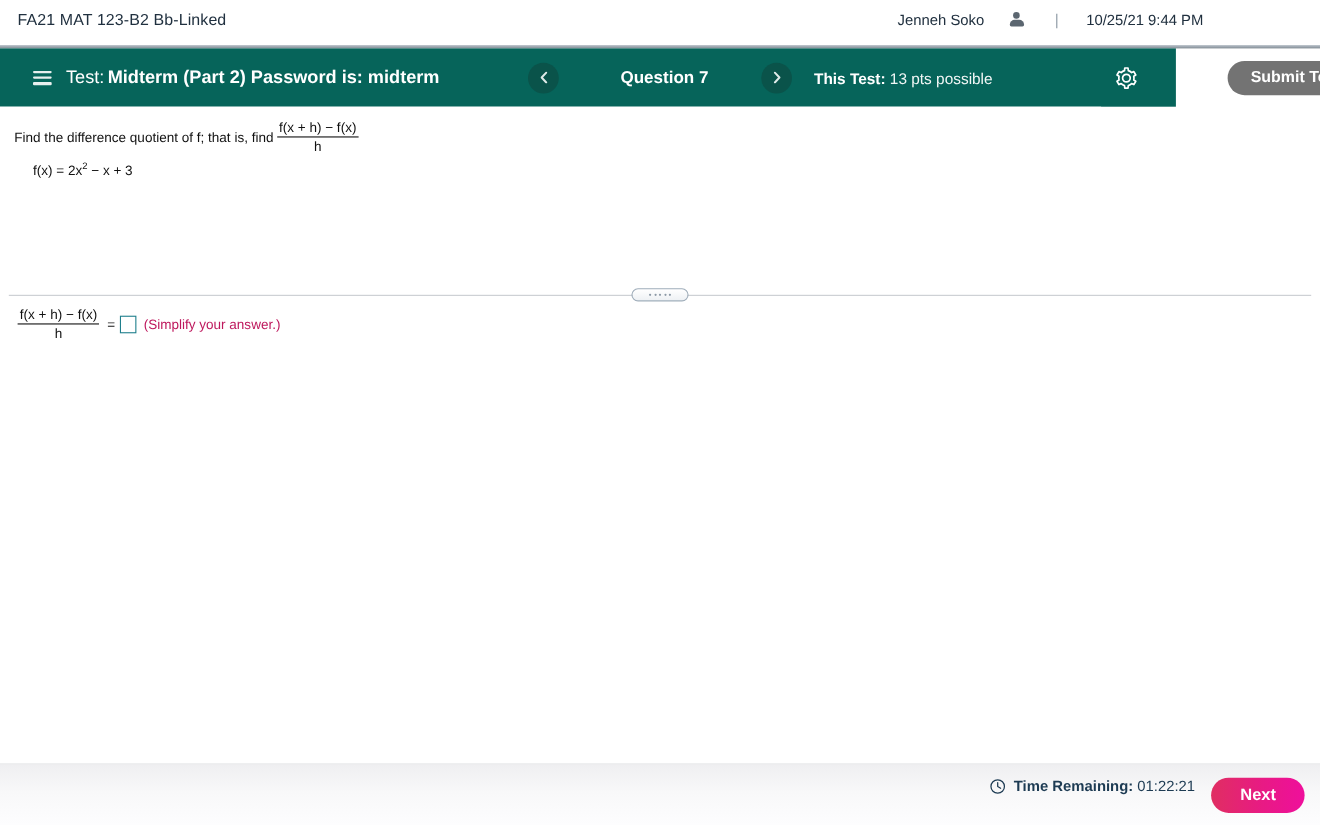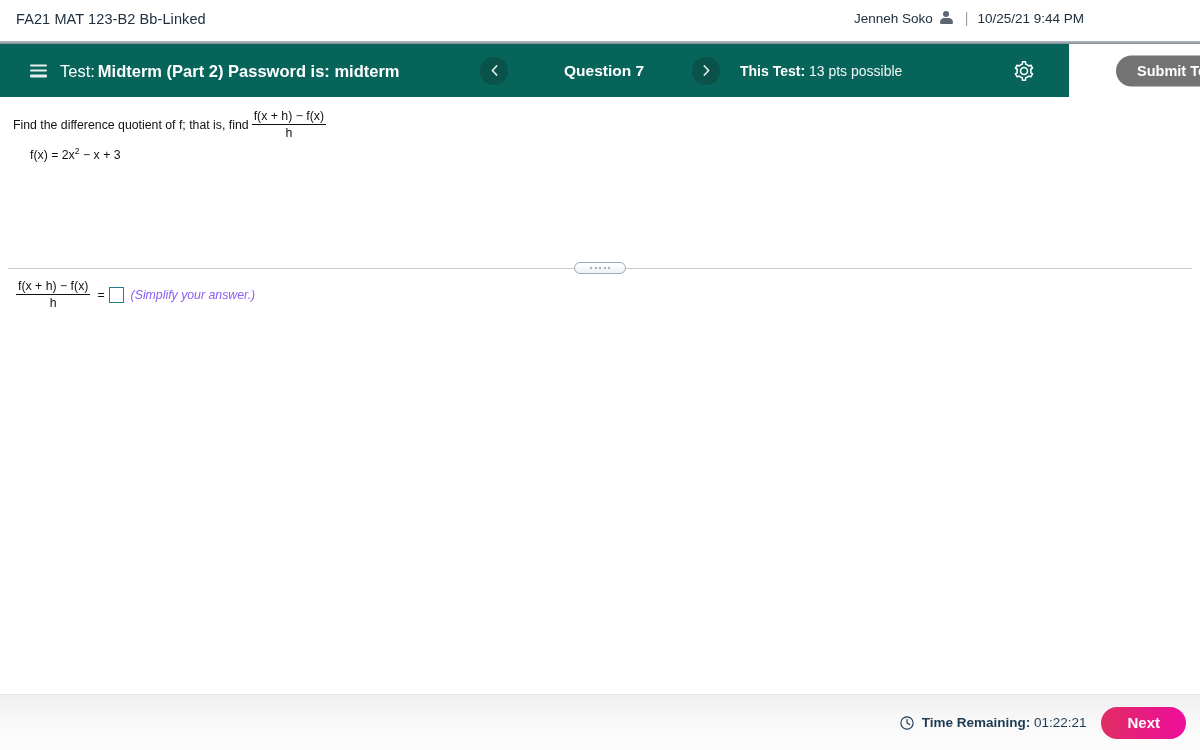--- a/index.html
+++ b/index.html
@@ -22,22 +22,22 @@
     position: absolute; left: 0; top: 0;
     width: 1096px; height: 41px;
     background: #ffffff;
     display: flex; align-items: center;
   }
   .course-title {
     position: absolute; left: 16px; top: 11px;
     font-size: 14.5px; color: #20303f; letter-spacing: .1px;
   }
   .topbar-right {
-    position: absolute; right: 12px; top: 10px;
-    display: flex; align-items: center; gap: 0px;
+    position: absolute; right: 2px; top: 10px;
+    display: flex; align-items: center; gap: 16px;
     font-size: 13.5px; color: #20303f;
   }
   .user-name { margin-right: 7px; }
   .person-icon { display: inline-block; width: 13px; height: 14px; position: relative; margin-right: 10px; }
   .person-icon .head {
     position: absolute; left: 3.5px; top: 0px; width: 6px; height: 6px;
     border-radius: 50%; background: #5b6670;
   }
   .person-icon .body {
     position: absolute; left: 0px; top: 7px; width: 13px; height: 6px;
@@ -151,32 +151,32 @@
     font-size: 12.3px; color: #111111;
   }
   .eq-sign { margin: 0 2px 0 4px; }
   .answer-box {
     width: 15px; height: 16px;
     border: 1.6px solid #1f7f8c;
     background: #ffffff;
     margin: 0 7px 0 2px;
     cursor: text;
   }
-  .simplify-hint { color: #8b5cf6; font-size: 12.3px; font-style: italic; }
+  .simplify-hint { color: #be185d; font-size: 12.3px; }
 
   
   .footer {
     position: absolute; left: 0; top: 694px;
     width: 1200px; height: 56px;
     background: linear-gradient(to bottom, #efeff1 0%, #f8f8f9 45%, #fdfdfe 100%);
     border-top: 1px solid #e3e4e6;
   }
   .footer-right {
     position: absolute; right: 14px; top: 50%; transform: translateY(-50%);
-    display: flex; align-items: center;
+    display: flex; align-items: flex-start;
   }
   .clock-icon { width: 16px; height: 16px; margin-right: 7px; }
   .time-remaining {
     font-size: 13.5px; color: #1d3b53; white-space: nowrap; margin-right: 15px;
   }
   .time-remaining b { font-weight: 700; }
   .time-remaining span.tval { font-weight: 400; }
   .next-btn {
     height: 32px; padding: 0 26px;
     border: none; border-radius: 16px;

